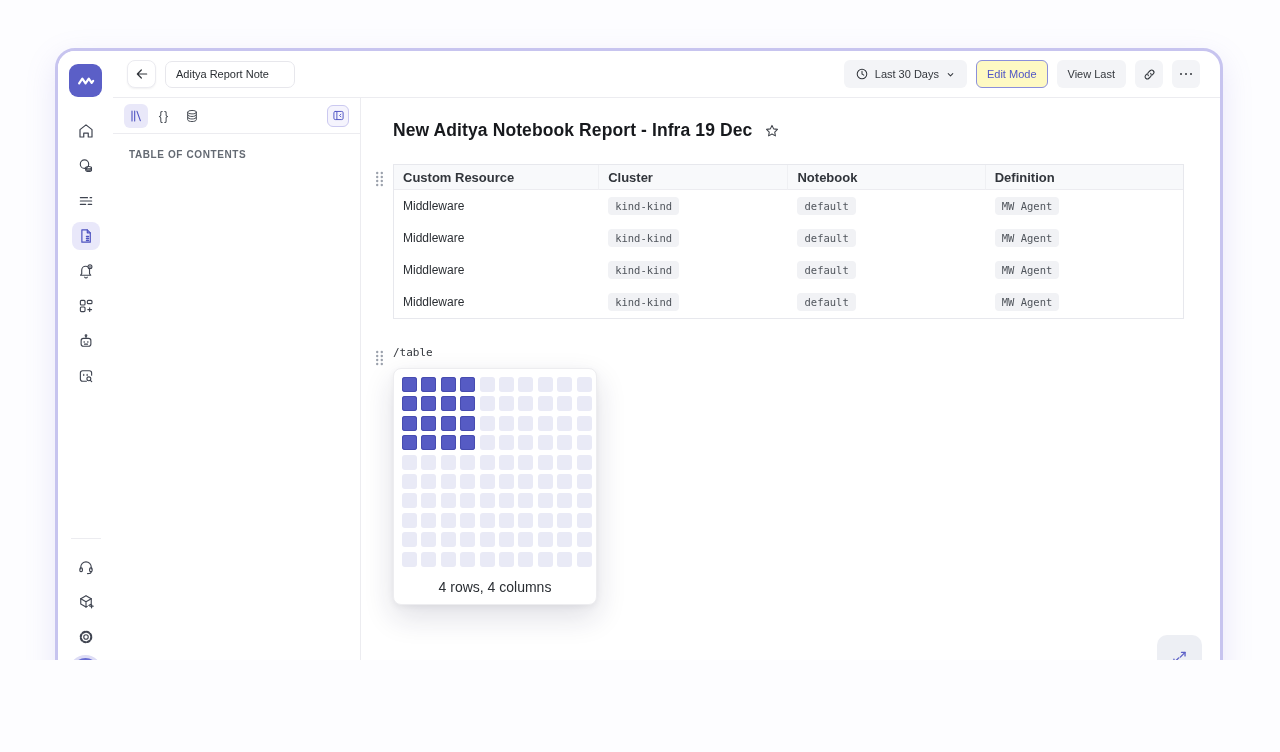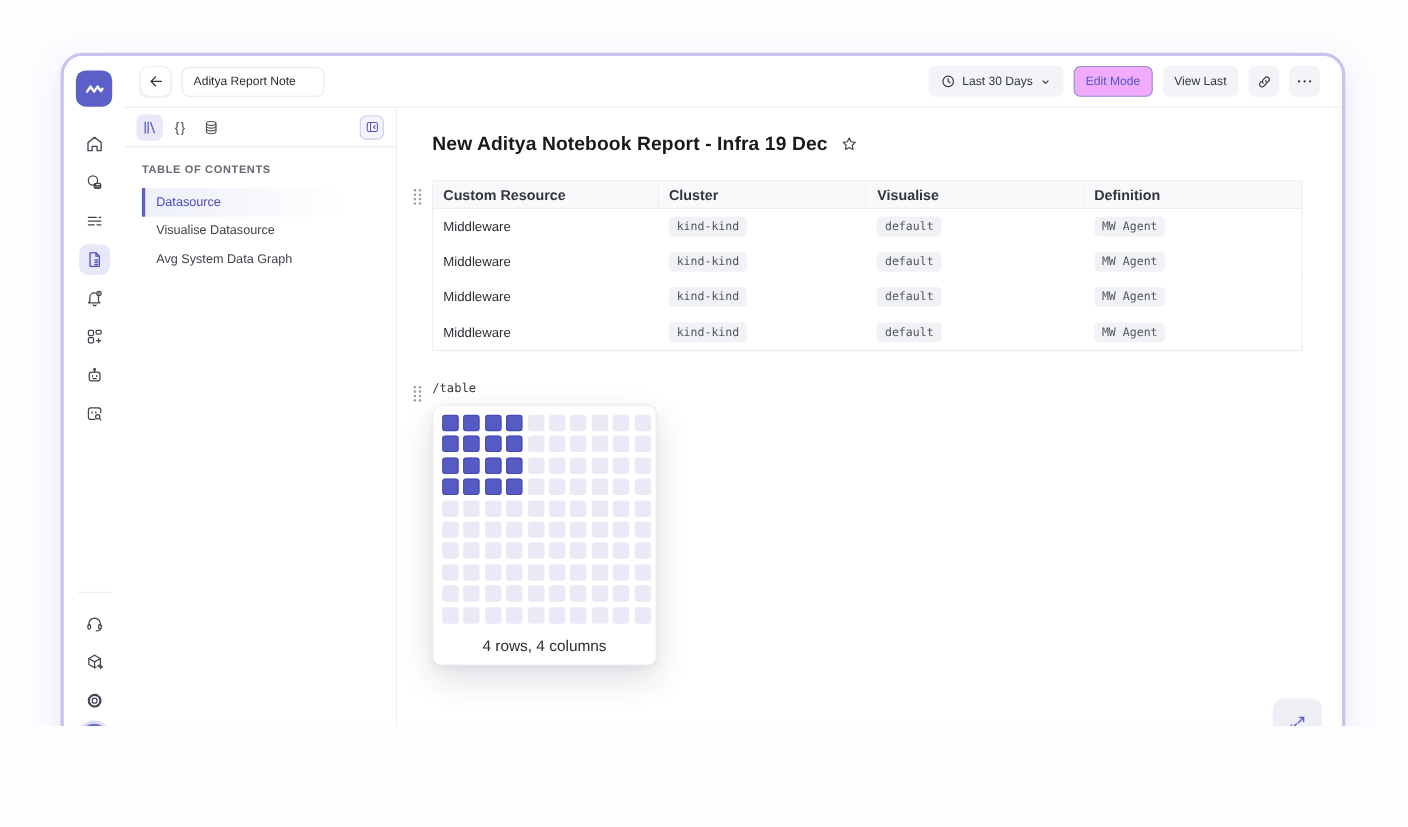--- a/index.html
+++ b/index.html
@@ -52,21 +52,21 @@
   .note-title-input {
     width:130px; height:27px; border:1px solid #e7e7ec; border-radius:7px;
     font:11px "Liberation Sans", sans-serif; color:#2a2e33; padding:0 10px; background:#fff;
   }
   .tb-spacer { flex:1; }
   .pill-btn {
     height:28px; display:inline-flex; align-items:center; gap:6px;
     background:#f3f4f7; border:1px solid transparent; border-radius:6px;
     padding:0 10px; font-size:11px; color:#33373d; cursor:pointer; white-space:nowrap;
   }
-  .pill-btn.edit { background:#f0abfc; border:1px solid #8b8fdb; color:#5156c6; font-weight:500; }
+  .pill-btn.edit { background:#fef9c3; border:1px solid #8b8fdb; color:#5156c6; font-weight:500; }
   .icon-btn {
     width:28px; height:28px; border-radius:6px; background:#f3f4f7;
     display:flex; align-items:center; justify-content:center; cursor:pointer; color:#33373d;
   }
   .ellipsis-dots { display:flex; gap:2.5px; }
   .ellipsis-dots i { width:2.5px; height:2.5px; border-radius:50%; background:#33373d; }
 
   .window-body { flex:1; display:flex; min-height:0; }
 
   
@@ -328,25 +328,20 @@
               <svg width="13" height="13" viewBox="0 0 24 24" fill="none" stroke="currentColor" stroke-width="1.8" stroke-linecap="round" stroke-linejoin="round">
                 <rect x="3.5" y="4.5" width="17" height="15" rx="2.5"></rect>
                 <path d="M9 4.5v15"></path>
                 <path d="M16.5 9.5 14 12l2.5 2.5"></path>
               </svg>
             </div>
           </div>
 
           <div class="toc-body">
             <div class="toc-heading">TABLE OF CONTENTS</div>
-            <div>
-                <div class="toc-item active">Datasource</div>
-                <div class="toc-item">Visualise Datasource</div>
-                <div class="toc-item">Avg System Data Graph</div>
-              </div>
           </div>
         </nav>
 
         <main class="content">
           <div class="doc-title-row">
             <h1 class="doc-title">New Aditya Notebook Report - Infra 19 Dec</h1>
             <span class="star-btn">
               <svg width="16" height="16" viewBox="0 0 24 24" fill="none" stroke="currentColor" stroke-width="1.6" stroke-linejoin="round">
                 <path d="M12 3.6l2.5 5.2 5.7.8-4.1 4 1 5.7-5.1-2.7-5.1 2.7 1-5.7-4.1-4 5.7-.8Z"></path>
               </svg>
@@ -364,21 +359,21 @@
                   <circle cx="6.8" cy="10" r="1.2"></circle>
                 <circle cx="2.2" cy="14" r="1.2"></circle>
                   <circle cx="6.8" cy="14" r="1.2"></circle>
               </svg>
             </span>
             <table class="data-table">
               <thead>
                   <tr>
                     <th class="c0">Custom Resource</th>
                     <th class="c1">Cluster</th>
-                    <th class="c2">Visualise</th>
+                    <th class="c2">Notebook</th>
                     <th class="c3">Definition</th>
                   </tr>
                 </thead>
               <tbody>
                   <tr>
                     <td>Middleware</td>
                     <td><span class="cell-pill">kind-kind</span></td>
                     <td><span class="cell-pill">default</span></td>
                     <td><span class="cell-pill">MW Agent</span></td>
                   </tr>

